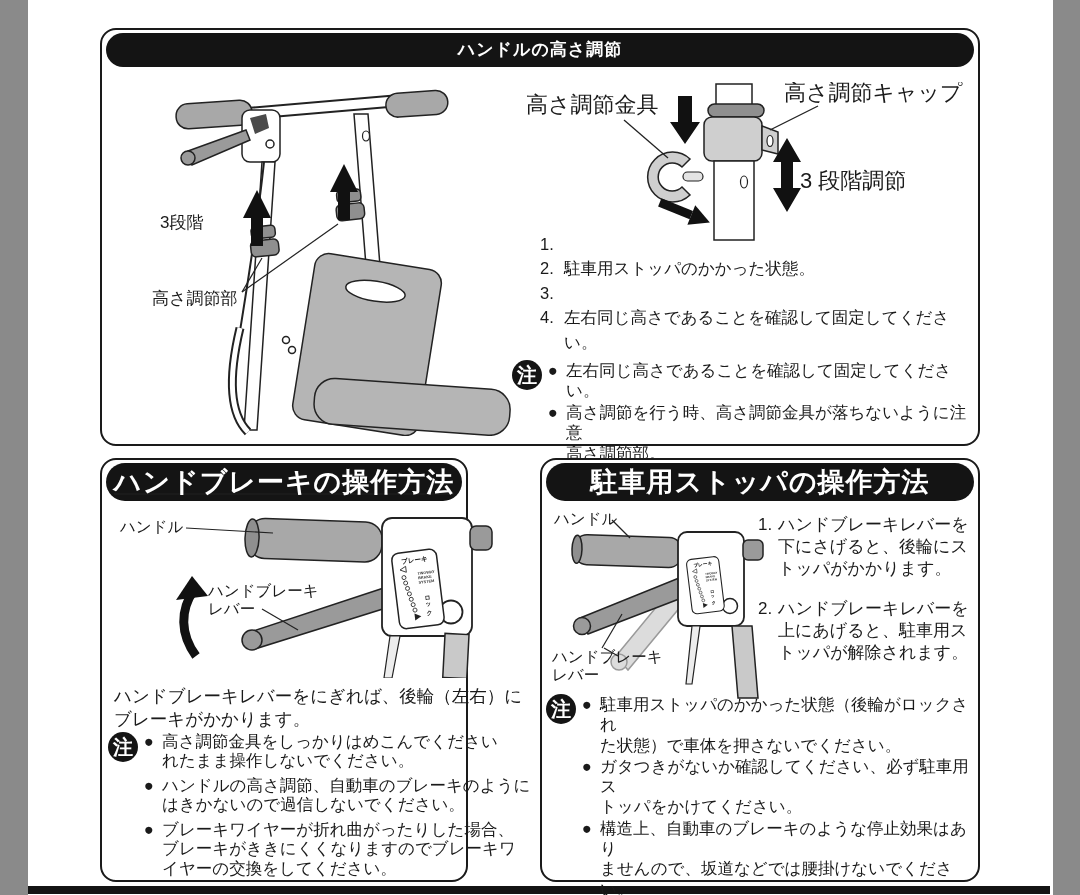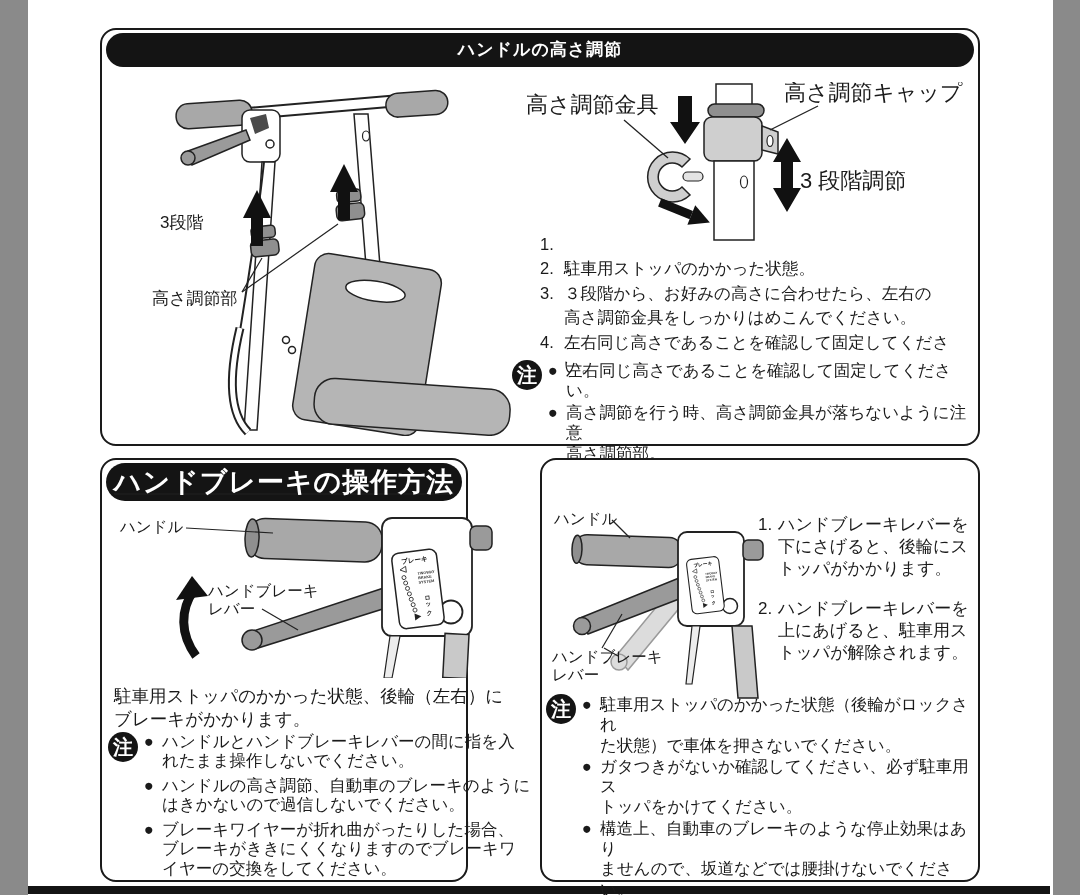--- a/index.html
+++ b/index.html
@@ -164,22 +164,20 @@
   <div class="abs" id="steps-top">
     <div class="step">
       <span class="n">1.</span>
     </div>
     <div class="step">
       <span class="n">2.</span>
       <span class="txt">駐車用ストッパのかかった状態。</span>
     </div>
     <div class="step">
       <span class="n">3.</span>
-      <span class="txt">３段階から、お好みの高さに合わせたら、左右の
-高さ調節金具をしっかりはめこんでください。</span>
     </div>
     <div class="step">
       <span class="n">4.</span>
       <span class="txt">左右同じ高さであることを確認して固定してください。</span>
     </div>
   </div>
 
   <div class="notes" id="notes-top">
     <div class="badge">注</div>
     <div>
@@ -244,47 +242,48 @@
       <polygon points="82,70 66,94 98,90" fill="#111" stroke="none"></polygon>
 
       <line x1="76" y1="22" x2="163" y2="27" stroke-width="1.2"></line>
       <line x1="152" y1="103" x2="188" y2="124" stroke-width="1.2"></line>
     </g>
     <text x="10" y="26" class="lbl15">ハンドル</text>
     <text x="98" y="90" class="lbl15">ハンドブレーキ</text>
     <text x="98" y="108" class="lbl15">レバー</text>
   </svg>
 
-  <div class="abs txt" id="caption-brake">駐車用ストッパのかかった状態、後輪（左右）に
+  <div class="abs txt" id="caption-brake">ハンドブレーキレバーをにぎれば、後輪（左右）に
 ブレーキがかかります。</div>
 
   <div class="notes" id="notes-brake">
     <div class="badge">注</div>
     <div>
       <div class="note">
         <span class="b">●</span>
-        <span class="txt">ハンドルとハンドブレーキレバーの間に指を入
+        <span class="txt">高さ調節金具をしっかりはめこんでください
 れたまま操作しないでください。</span>
       </div>
       <div class="note">
         <span class="b">●</span>
         <span class="txt">ハンドルの高さ調節、自動車のブレーキのように
 はきかないので過信しないでください。</span>
       </div>
       <div class="note">
         <span class="b">●</span>
         <span class="txt">ブレーキワイヤーが折れ曲がったりした場合、
 ブレーキがききにくくなりますのでブレーキワ
 イヤーの交換をしてください。</span>
       </div>
     </div>
   </div>
 </div>
 
 <div class="panel" id="panel-stopper">
+  <div class="panel-title small">駐車用ストッパの操作方法</div>
 
   <svg class="abs" style="left:4px;top:44px;" width="218" height="196" viewBox="0 0 218 196">
     <g stroke="#222" stroke-width="1.5">
 
       <polygon points="70,152 126,84 140,96 82,166" fill="#dcdcdc" stroke="#9a9a9a"></polygon>
       <circle cx="73" cy="158" r="8" fill="#dcdcdc" stroke="#9a9a9a"></circle>
 
       <polygon points="34,114 138,72 146,90 42,130" fill="#9a9a9a"></polygon>
       <circle cx="36" cy="122" r="8.5" fill="#9a9a9a"></circle>
 

